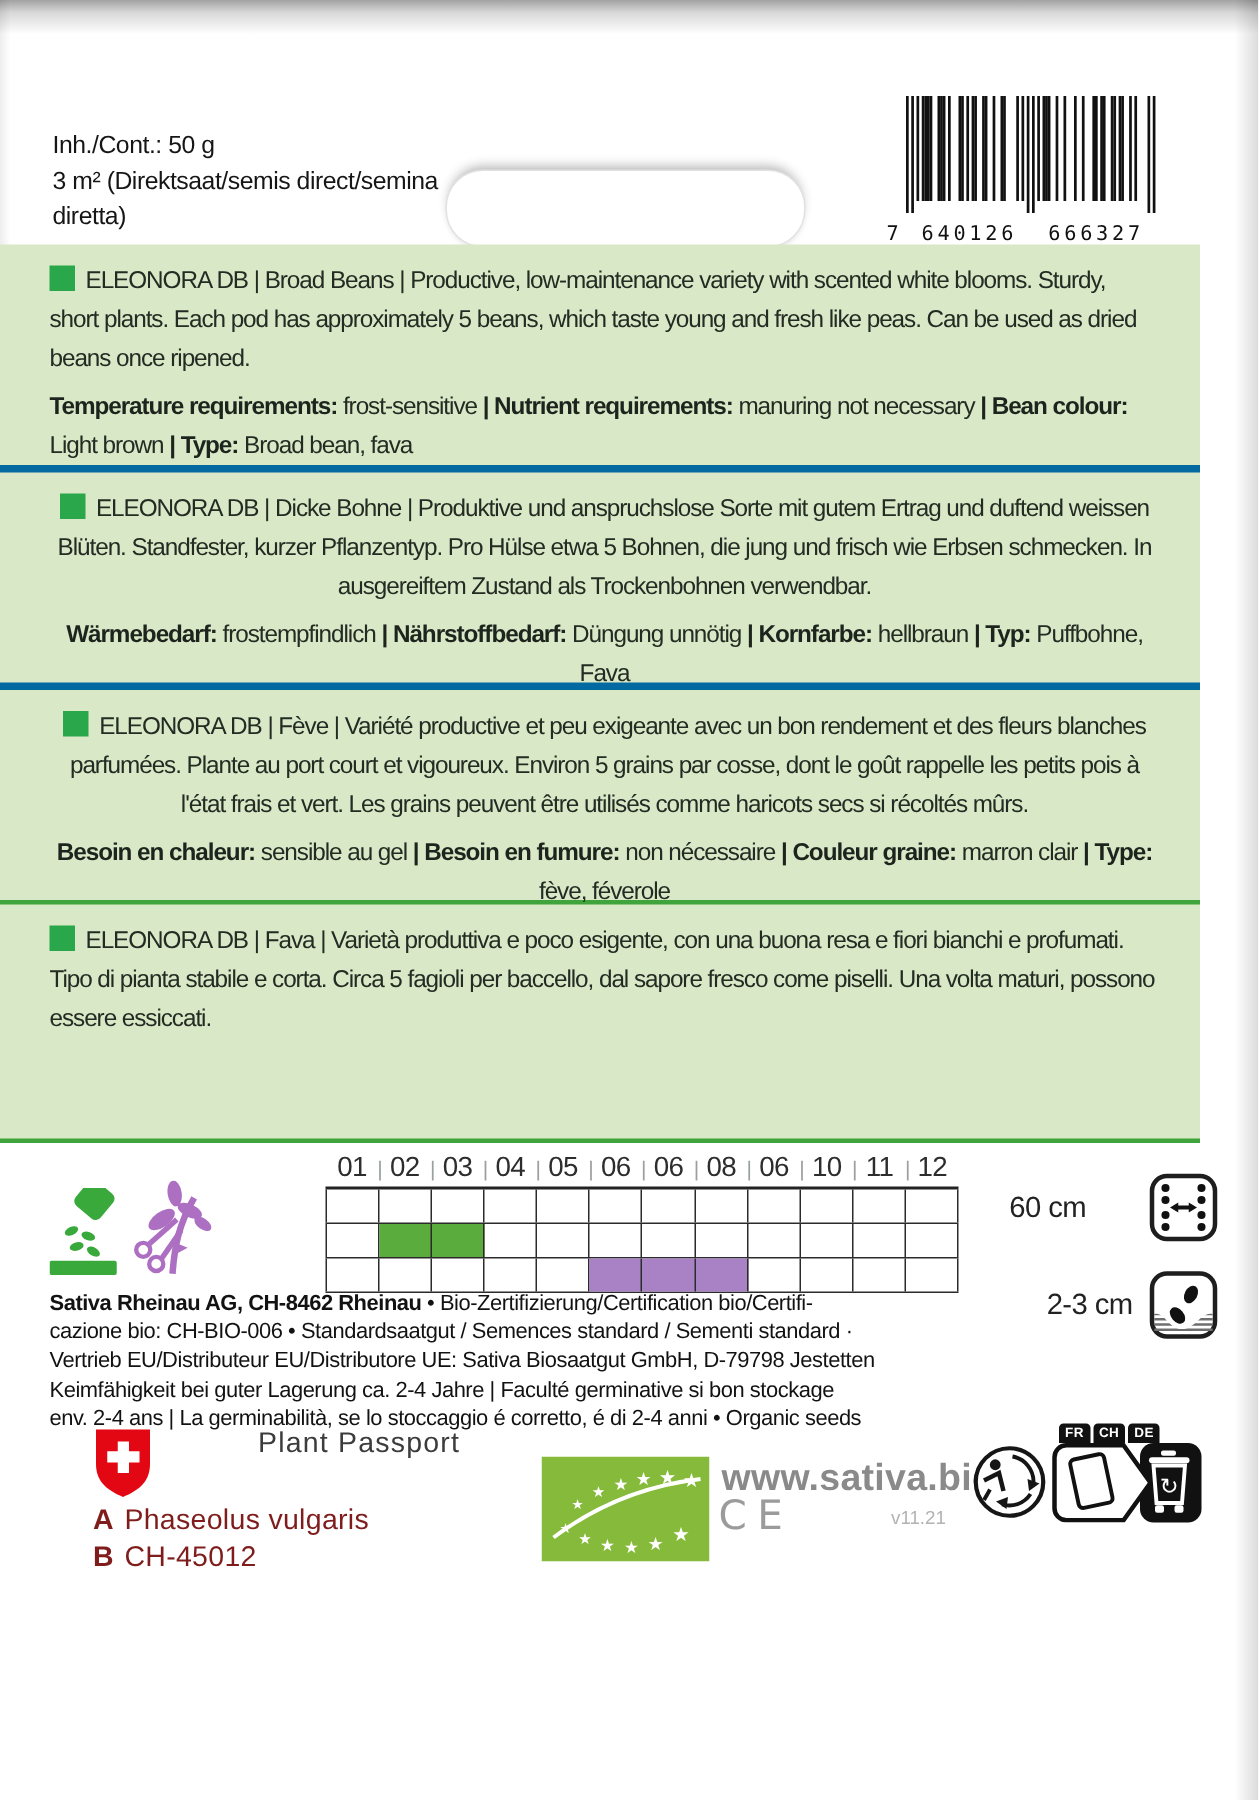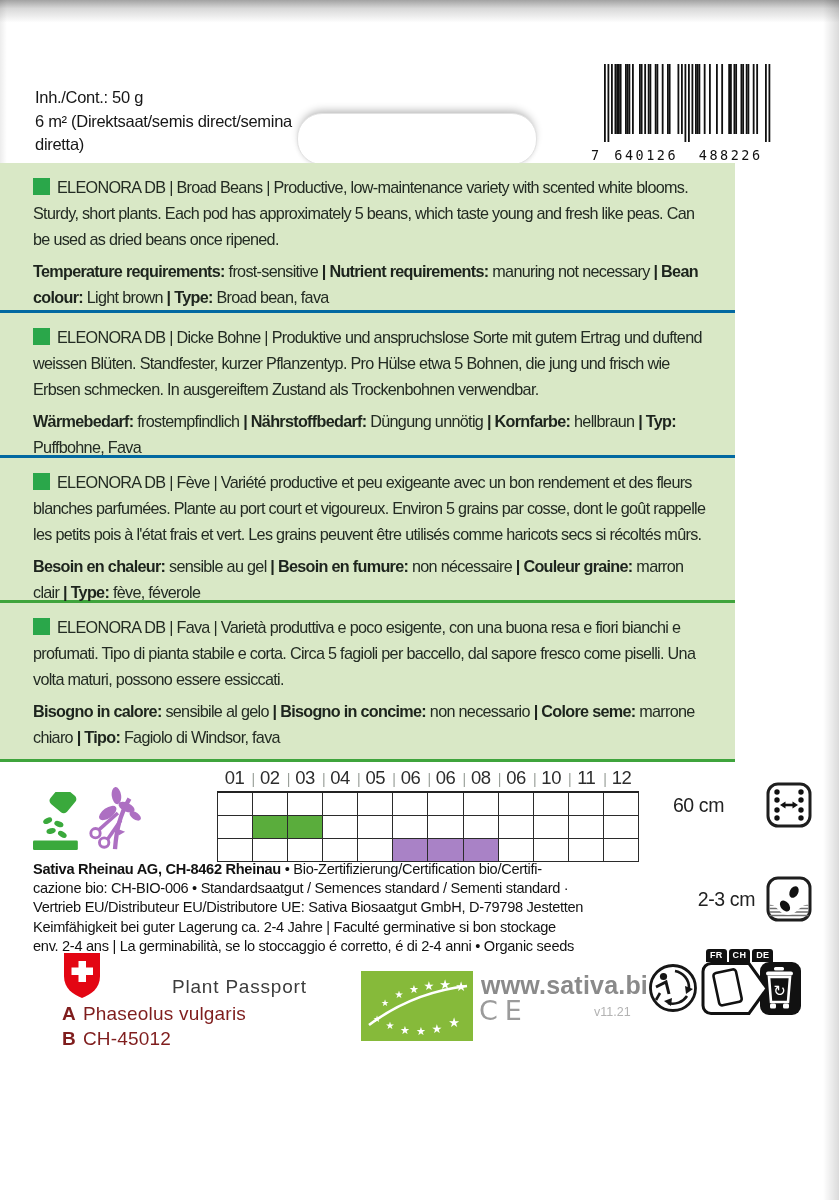--- a/index.html
+++ b/index.html
@@ -18,25 +18,25 @@
   .hang-hole{position:absolute;left:297px;top:113px;width:238px;height:50px;border-radius:25px;
         background:#fff;border:1px solid #e2e2e2;
         box-shadow:0 -5px 8px -3px rgba(0,0,0,0.30),0 3px 5px -2px rgba(0,0,0,0.12);}
 
   .barcode{position:absolute;left:604px;top:64px;width:168px;}
   .barcode-digits{display:flex;width:182px;margin-left:-13px;margin-top:1px;
         font-family:"DejaVu Sans Mono",monospace;font-size:13.5px;color:#111;}
   .bc-lead{width:13px;}
   .bc-g{flex:1;text-align:center;letter-spacing:2.5px;}
 
-  .green-region{position:absolute;left:0;top:163px;width:735px;height:599px;background:#d9e8c6;
+  .green-region{position:absolute;left:0;top:163px;width:800px;height:599px;background:#d9e8c6;
         border-bottom:3px solid #3fa43c;box-sizing:border-box;}
   section.lang{box-sizing:border-box;padding:11px 27px 0 33px;}
   .s-en{height:147px;}
-  .s-de,.s-fr{height:145px;border-top:3px solid #0369a1;padding-top:7px;}
+  .s-de,.s-fr{height:145px;border-top:5px solid #0369a1;padding-top:7px;text-align:center;}
   .s-it{height:159px;border-top:3px solid #3fa43c;padding-top:7px;}
   .intro,.specs{margin:0;font-size:16.2px;line-height:26.2px;letter-spacing:-0.7px;color:#232b23;}
   .intro{margin-bottom:5px;}
   .specs b,.intro b{font-weight:bold;color:#1d241d;}
   .bullet{display:inline-block;width:17px;height:17px;background:#2aa74a;margin-right:7px;
         vertical-align:-2px;}
 
   
   .icon-sow{position:absolute;left:33px;top:792px;}
   .icon-harvest{position:absolute;left:86px;top:787px;}
@@ -55,21 +55,21 @@
         align-items:center;justify-content:flex-end;}
   .space-label{font-size:19.5px;color:#222;letter-spacing:-0.4px;margin-right:11px;}
   .space-box{width:46px;height:46px;flex:0 0 46px;}
 
   .company{position:absolute;left:33px;top:860px;width:634px;font-size:14.6px;
         line-height:19.2px;color:#121212;letter-spacing:-0.3px;white-space:pre-line;}
   .company b{font-weight:bold;}
 
   .swiss-shield{position:absolute;left:62px;top:951px;}
   .plant-passport{position:absolute;left:172px;top:952px;font-size:19px;color:#3c3c3c;
-        letter-spacing:0.8px;margin-top:24px;}
+        letter-spacing:0.8px;}
   .passport-line{position:absolute;left:62px;font-size:19px;color:#7f1d1d;letter-spacing:0.2px;}
   .passport-line b{font-weight:bold;margin-right:7px;}
   .pp-a{top:1003px;} .pp-b{top:1028px;}
 
   .eu-logo{position:absolute;left:361px;top:971px;}
   .website{position:absolute;left:481px;top:971px;font-size:25px;font-weight:bold;
         color:#8a8a8a;letter-spacing:0.2px;}
   .ce-mark{position:absolute;left:479px;top:995px;font-family:"DejaVu Sans",sans-serif;
         font-size:27px;color:#9b9b9b;letter-spacing:7px;}
   .version{position:absolute;left:594px;top:1005px;font-size:12.5px;color:#b3b3b3;}
@@ -86,21 +86,21 @@
   .dis-bin{position:absolute;right:2px;top:3px;}
 </style>
 </head>
 <body>
 
 <div id="page">
   <div class="top-shadow"></div>
   <div class="left-shadow"></div>
 
   <div class="contents-text">Inh./Cont.:  50 g
-6 m² (Direktsaat/semis direct/semina
+3 m² (Direktsaat/semis direct/semina
 diretta)</div>
 
   <div class="hang-hole"></div>
 
   <div class="barcode">
     <svg id="bc-svg" width="167" height="78">
         <rect x="0.00" y="0" width="1.80" height="78" fill="#111"></rect>
         <rect x="3.50" y="0" width="1.80" height="78" fill="#111"></rect>
         <rect x="7.00" y="0" width="1.80" height="70" fill="#111"></rect>
         <rect x="10.50" y="0" width="1.80" height="70" fill="#111"></rect>
@@ -142,40 +142,39 @@
         <rect x="141.75" y="0" width="1.80" height="70" fill="#111"></rect>
         <rect x="143.50" y="0" width="1.80" height="70" fill="#111"></rect>
         <rect x="148.75" y="0" width="1.80" height="70" fill="#111"></rect>
         <rect x="152.25" y="0" width="1.80" height="70" fill="#111"></rect>
         <rect x="161.00" y="0" width="1.80" height="78" fill="#111"></rect>
         <rect x="164.50" y="0" width="1.80" height="78" fill="#111"></rect>
       </svg>
     <div class="barcode-digits">
       <span class="bc-lead">7</span>
       <span class="bc-g">640126</span>
-      <span class="bc-g">488226</span>
+      <span class="bc-g">666327</span>
     </div>
   </div>
 
   <div class="green-region">
     <section class="lang s-en">
       <p class="intro"><span class="bullet"></span><span>ELEONORA DB | Broad Beans | Productive, low-maintenance variety with scented white blooms. Sturdy, short plants. Each pod has approximately 5 beans, which taste young and fresh like peas. Can be used as dried beans once ripened.</span></p>
       <p class="specs"><b>Temperature requirements: </b>frost-sensitive<b> | </b><b>Nutrient requirements: </b>manuring not necessary<b> | </b><b>Bean colour: </b>Light brown<b> | </b><b>Type: </b>Broad bean, fava</p>
     </section>
     <section class="lang s-de">
       <p class="intro"><span class="bullet"></span><span>ELEONORA DB | Dicke Bohne | Produktive und anspruchslose Sorte mit gutem Ertrag und duftend weissen Blüten. Standfester, kurzer Pflanzentyp. Pro Hülse etwa 5 Bohnen, die jung und frisch wie Erbsen schmecken. In ausgereiftem Zustand als Trockenbohnen verwendbar.</span></p>
       <p class="specs"><b>Wärmebedarf: </b>frostempfindlich<b> | </b><b>Nährstoffbedarf: </b>Düngung unnötig<b> | </b><b>Kornfarbe: </b>hellbraun<b> | </b><b>Typ: </b>Puffbohne, Fava</p>
     </section>
     <section class="lang s-fr">
       <p class="intro"><span class="bullet"></span><span>ELEONORA DB | Fève | Variété productive et peu exigeante avec un bon rendement et des fleurs blanches parfumées. Plante au port court et vigoureux. Environ 5 grains par cosse, dont le goût rappelle les petits pois à l'état frais et vert. Les grains peuvent être utilisés comme haricots secs si récoltés mûrs.</span></p>
       <p class="specs"><b>Besoin en chaleur: </b>sensible au gel<b> | </b><b>Besoin en fumure: </b>non nécessaire<b> | </b><b>Couleur graine: </b>marron clair<b> | </b><b>Type: </b>fève, féverole</p>
     </section>
     <section class="lang s-it">
       <p class="intro"><span class="bullet"></span><span>ELEONORA DB | Fava | Varietà produttiva e poco esigente, con una buona resa e fiori bianchi e profumati. Tipo di pianta stabile e corta. Circa 5 fagioli per baccello, dal sapore fresco come piselli. Una volta maturi, possono essere essiccati.</span></p>
-      <p class="specs"><b>Bisogno in calore: </b>sensibile al gelo<b> | </b><b>Bisogno in concime: </b>non necessario<b> | </b><b>Colore seme: </b>marrone chiaro<b> | </b><b>Tipo: </b>Fagiolo di Windsor, fava</p>
     </section>
   </div>
 
   <svg class="icon-sow" width="50" height="59" viewBox="0 0 58 68">
     <g fill="#3aa93c">
       <rect x="22" y="-4" width="25" height="25" rx="5" transform="rotate(40 34 9)"></rect>
       <ellipse cx="17" cy="33" rx="5.5" ry="3.2" transform="rotate(-25 17 33)"></ellipse>
       <ellipse cx="30" cy="37" rx="5.5" ry="3.2" transform="rotate(20 30 37)"></ellipse>
       <ellipse cx="21" cy="45" rx="5.5" ry="3.2" transform="rotate(-15 21 45)"></ellipse>
       <ellipse cx="34" cy="49" rx="5.5" ry="3.2" transform="rotate(30 34 49)"></ellipse>
@@ -274,21 +273,21 @@
         <circle cx="35" cy="10" r="2.7"></circle>
           <circle cx="35" cy="18" r="2.7"></circle>
           <circle cx="35" cy="28" r="2.7"></circle>
           <circle cx="35" cy="36" r="2.7"></circle>
       </g>
       <line x1="17.5" y1="23" x2="28.5" y2="23" stroke="#111" stroke-width="2.6"></line>
       <polygon points="14,23 19.5,19.6 19.5,26.4" fill="#111"></polygon>
       <polygon points="32,23 26.5,19.6 26.5,26.4" fill="#111"></polygon>
     </svg>
   </div>
-  <div class="space-row" style="top:876px;">
+  <div class="space-row" style="top:847px;">
     <span class="space-label">2-3 cm</span>
     <svg class="space-box" viewBox="0 0 46 46">
       <defs>
         <clipPath id="trench">
             <path d="M3.5,29 C10,27 13,39 22,39 C31,39 35,27 42.5,29 L42.5,42 L3.5,42 Z"></path>
           </clipPath>
       </defs>
       <rect x="2" y="2" width="42" height="42" rx="10" fill="#fff" stroke="#1e1e1e" stroke-width="3"></rect>
       <g clip-path="url(#trench)" stroke="#6e6e6e" stroke-width="1.7">
         <line x1="3" y1="29" x2="43" y2="29"></line>

